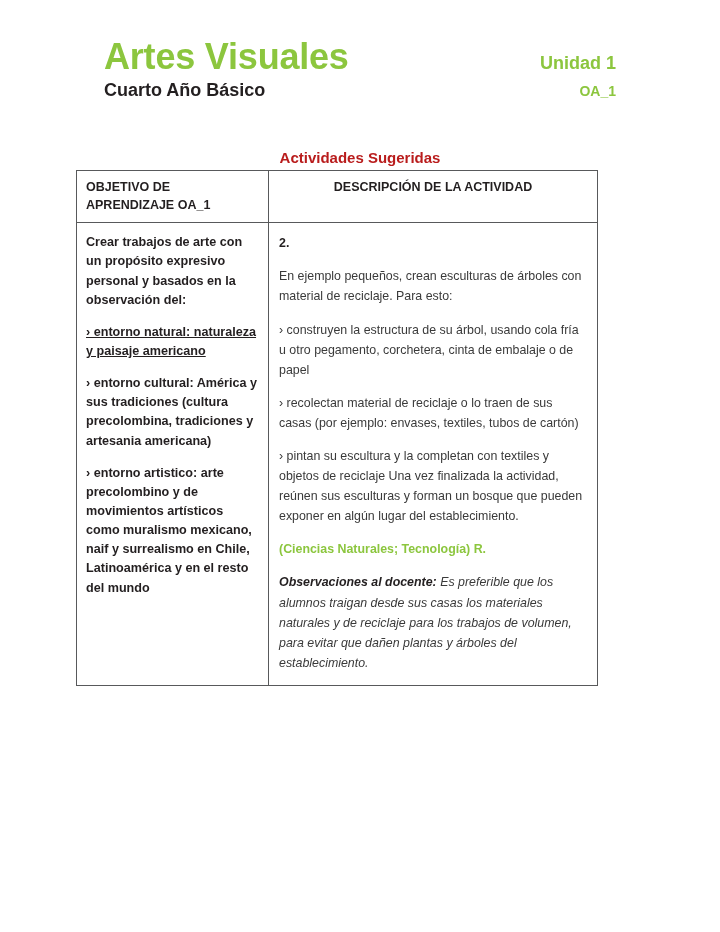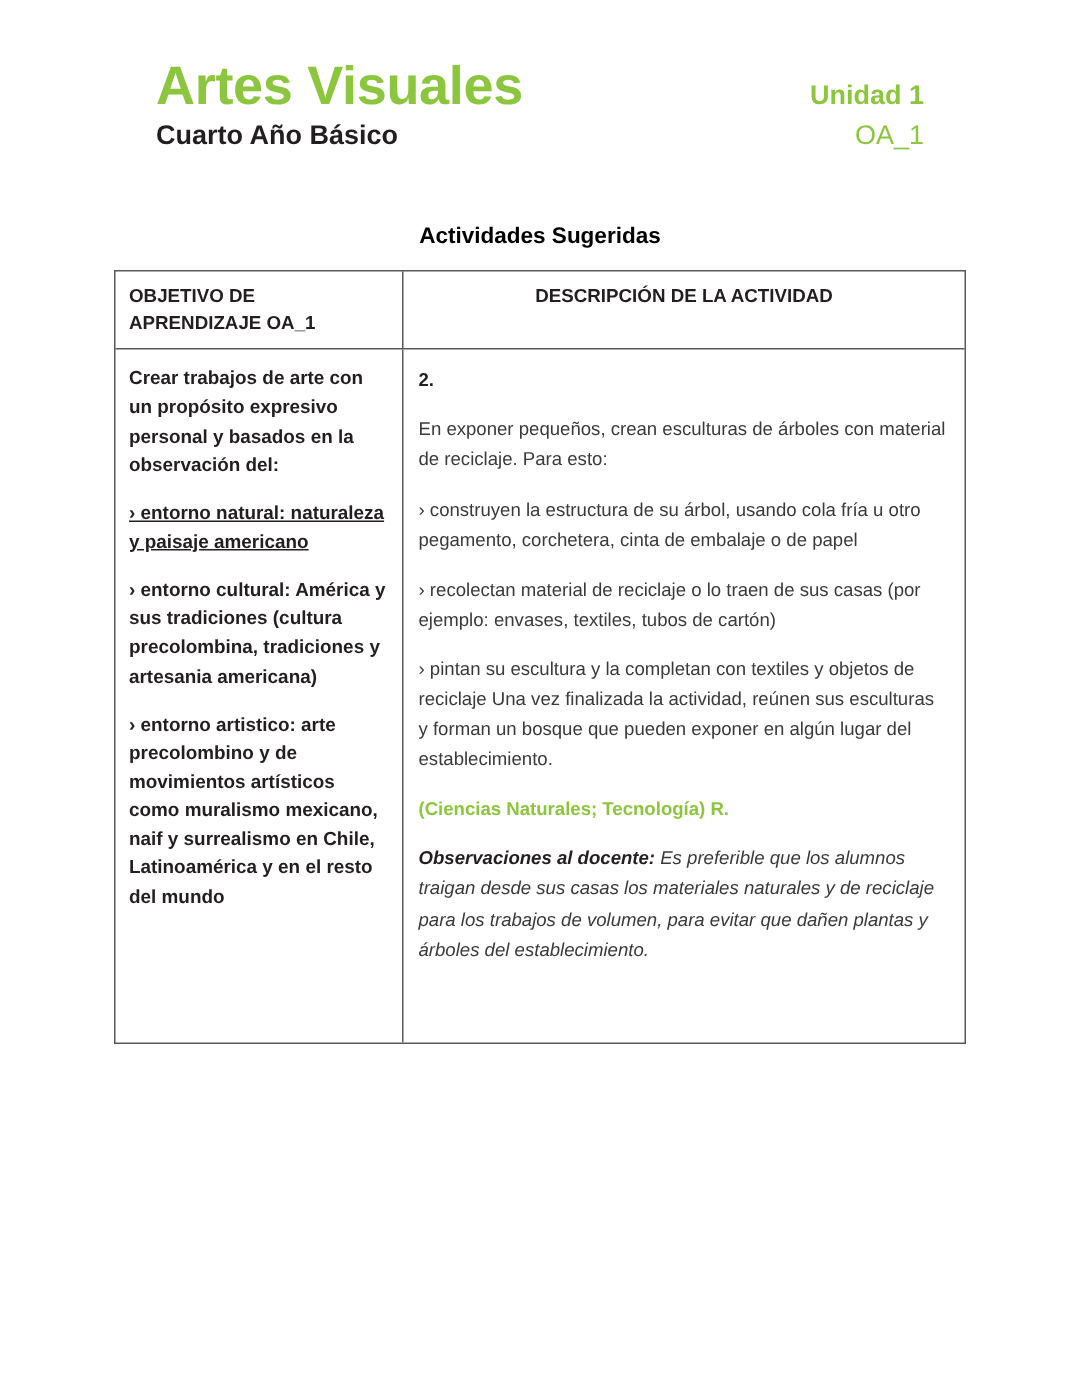--- a/index.html
+++ b/index.html
@@ -49,49 +49,49 @@
     line-height: 1.1;
   }
   .grade-title {
     font-size: 18px;
     font-weight: bold;
     color: #231f20;
     line-height: 1.15;
     margin-top: 3px;
   }
   .oa-label {
-    font-size: 18px;
-    font-weight: normal;
+    font-size: 14px;
+    font-weight: bold;
     color: #8cc63e;
     line-height: 1.15;
     margin-top: 3px;
   }
   .header-row.second {
     margin-top: 0px;
     gap: 44px;
   }
 
   
   .section-title {
     position: absolute;
     left: 0;
     top: 149px;
     width: 720px;
     text-align: center;
     font-size: 15px;
     font-weight: bold;
-    color: #000000;
+    color: #b91c1c;
   }
 
   
   .table {
     position: absolute;
     left: 76px;
-    top: 180px;
-    width: 568px;
+    top: 170px;
+    width: 522px;
     border: 1px solid #58595b;
     box-sizing: border-box;
     display: flex;
     flex-direction: column;
     background: #ffffff;
   }
   .thead {
     display: flex;
     border-bottom: 1px solid #58595b;
     min-height: 50px;
@@ -205,21 +205,21 @@
 
       <div class="td-left">
         <p>Crear trabajos de arte con un propósito expresivo personal y basados en la observación del:</p>
         <p class="underlined">› entorno natural: naturaleza y paisaje americano</p>
         <p>› entorno cultural: América y sus tradiciones (cultura precolombina, tradiciones y artesania americana)</p>
         <p>› entorno artistico: arte precolombino y de movimientos artísticos como muralismo mexicano, naif y surrealismo en Chile, Latinoamérica y en el resto del mundo</p>
       </div>
 
       <div class="td-right">
         <p class="rc-num">2.</p>
-        <p>En exponer pequeños, crean esculturas de árboles con material de reciclaje. Para esto:</p>
+        <p>En ejemplo pequeños, crean esculturas de árboles con material de reciclaje. Para esto:</p>
         <p>› construyen la estructura de su árbol, usando cola fría u otro pegamento, corchetera, cinta de embalaje o de papel</p>
         <p>› recolectan material de reciclaje o lo traen de sus casas (por ejemplo: envases, textiles, tubos de cartón)</p>
         <p>› pintan su escultura y la completan con textiles y objetos de reciclaje Una vez finalizada la actividad, reúnen sus esculturas y forman un bosque que pueden exponer en algún lugar del establecimiento.</p>
         <p class="rc-green">(Ciencias Naturales; Tecnología) R.</p>
         <p class="rc-note"><b>Observaciones al docente:</b><span> Es preferible que los alumnos traigan desde sus casas los materiales naturales y de reciclaje para los trabajos de volumen, para evitar que dañen plantas y árboles del establecimiento.</span></p>
       </div>
 
     </div>
   </div>
 

